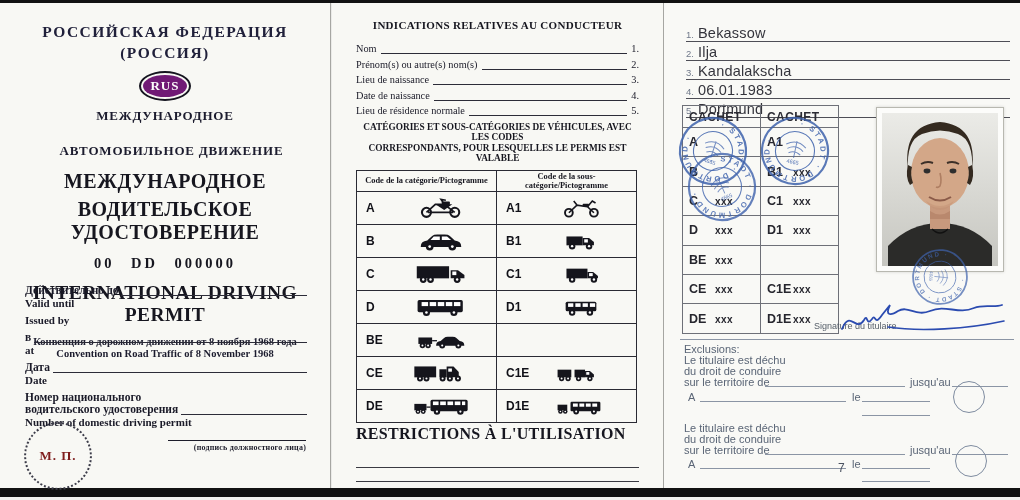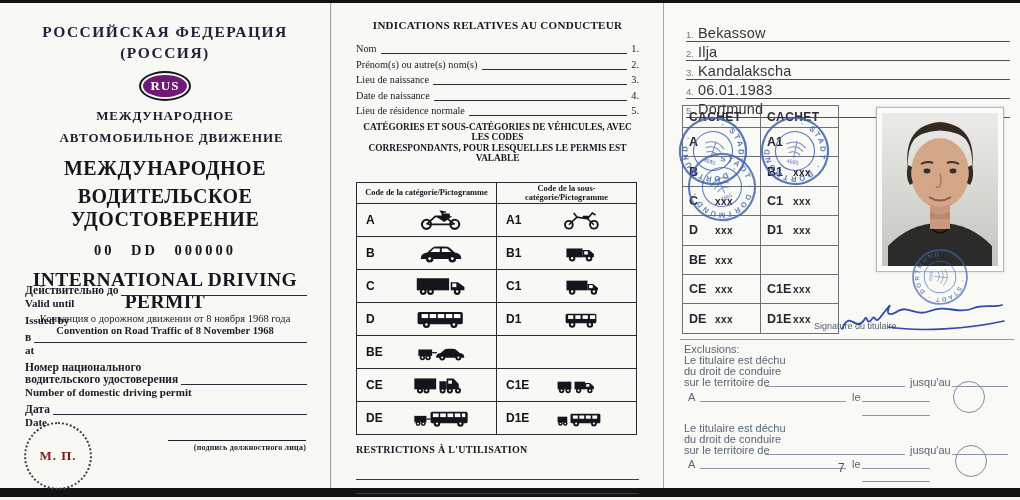--- a/index.html
+++ b/index.html
@@ -17,54 +17,54 @@
 
   
   #panel-left{left:0;width:330px;padding:0;box-sizing:border-box;}
   .lp-center{text-align:center;}
   .lp-country{font-size:15.5px;font-weight:bold;letter-spacing:1.5px;margin-top:20px;color:#20203a;}
   .lp-country2{font-size:15.5px;font-weight:bold;letter-spacing:1.5px;margin-top:3px;color:#20203a;}
   .rus-badge{display:inline-block;margin-top:9px;border:2px solid #15151f;border-radius:50%;padding:2px;}
   .rus-badge-inner{background:#701a75;color:#fdfdfb;border-radius:50%;width:44px;height:22px;line-height:22px;
     font-weight:bold;font-size:13px;letter-spacing:1px;text-align:center;}
   .lp-sub{font-size:13px;font-weight:bold;letter-spacing:.8px;margin-top:7px;color:#1c1c2e;}
-  .lp-sub2{font-size:13px;font-weight:bold;letter-spacing:.8px;margin-top:6px;color:#1c1c2e;padding-left:13px;}
+  .lp-sub2{font-size:13px;font-weight:bold;letter-spacing:.8px;margin-top:19px;color:#1c1c2e;padding-left:13px;}
   .lp-title{font-size:20px;font-weight:bold;letter-spacing:.5px;margin-top:11px;color:#16161f;transform:scaleY(1.05);}
   .lp-title2{font-size:20px;font-weight:bold;letter-spacing:.5px;margin-top:5px;color:#16161f;}
   .lp-num{font-size:14.5px;font-weight:bold;margin-top:11px;letter-spacing:3px;word-spacing:10px;color:#16161f;}
   .lp-en-title{font-size:19.5px;font-weight:bold;margin-top:10px;letter-spacing:.4px;color:#16161f;}
-  .lp-conv{font-size:10.5px;font-weight:normal;margin-top:0;color:#1c1c2e;}
+  .lp-conv{font-size:10.5px;font-weight:bold;margin-top:10px;color:#1c1c2e;}
   .lp-conv2{font-size:10.5px;font-weight:bold;margin-top:1px;color:#1c1c2e;}
   .lp-fields{position:absolute;left:25px;right:23px;top:281px;}
   .lf{margin-bottom:5px;}
   .lf-row{display:flex;align-items:flex-end;font-size:11.5px;font-weight:bold;line-height:12px;color:#1a1a28;}
   .lf-line{flex:1;border-bottom:1.2px solid #2c2c38;margin-left:3px;height:11px;}
   .lf-en{font-size:11px;font-weight:bold;line-height:12px;margin-top:1px;color:#1a1a28;}
   .mp-circle{position:absolute;left:24px;top:419px;width:64px;height:64px;border:2px dotted #3c3c49;border-radius:50%;
     display:flex;align-items:center;justify-content:center;font-size:13px;font-weight:bold;letter-spacing:1px;color:#7f1d1d;text-align:center;}
   .off-sig{position:absolute;left:168px;top:437px;width:138px;text-align:right;}
   .off-sig-line{border-top:1.6px solid #1d1d2b;}
   .off-sig-cap{font-size:8px;font-weight:bold;letter-spacing:.2px;margin-top:2px;color:#1d1d2b;}
 
   
   #panel-mid{left:332px;width:331px;box-sizing:border-box;padding:16px 24px 0 24px;}
   .mid-title{text-align:center;font-size:11px;font-weight:bold;letter-spacing:.3px;margin-bottom:8px;color:#16161f;}
   .mf{display:flex;align-items:flex-end;font-size:10.3px;height:15.4px;color:#1a1a28;}
   .mf-line{flex:1;border-bottom:1px solid #2c2c38;margin:0 4px;height:9px;}
   .mf-num{font-size:10.3px;}
   .cat-head{text-align:center;font-size:9.3px;font-weight:bold;line-height:10.5px;margin-top:6px;color:#16161f;}
-  table.vehicles{border-collapse:collapse;margin-top:18px;width:281px;table-layout:fixed;}
+  table.vehicles{border-collapse:collapse;margin-top:6px;width:281px;table-layout:fixed;}
   table.vehicles td,table.vehicles th{border:1px solid #2a2a33;padding:0;}
   table.vehicles th{font-size:8.4px;font-weight:bold;height:20px;color:#16161f;font-family:"Liberation Serif",serif;}
   table.vehicles td{height:32px;}
   .vcell{display:flex;align-items:center;height:100%;padding-left:9px;}
   .vcode{font-family:"Liberation Sans","DejaVu Sans",sans-serif;font-weight:bold;font-size:12px;width:30px;color:#111118;}
   .vicon{flex:1;display:flex;justify-content:center;padding-right:10px;}
   .veh{height:21px;}
-  .restr{font-size:10px;font-weight:bold;letter-spacing:.3px;margin-top:9px;color:#16161f;}
+  .restr{font-size:16px;font-weight:bold;letter-spacing:.3px;margin-top:2px;color:#16161f;}
   .blank-line{border-top:1.3px solid #3a3a42;margin-top:0;}
   .bl1{margin-top:24px;}
   .bl2{margin-top:13px;}
 
   
   #panel-right{left:664px;width:356px;font-family:"Liberation Sans","DejaVu Sans",sans-serif;background:#f9f9f6;}
   .entries{position:absolute;left:22px;top:20px;right:10px;}
   .entry{display:flex;align-items:flex-end;height:18px;border-bottom:1.2px solid #4e4e56;}
   .entry-num{font-size:9.5px;color:#70798a;width:12px;padding-bottom:1px;}
   .entry-val{font-size:14.5px;color:#34343c;letter-spacing:.2px;padding-bottom:0px;}
@@ -136,34 +136,34 @@
     </div>
     <div class="lf">
       <div class="lf-row">
           <span>в</span>
           <span class="lf-line"></span>
         </div>
       <div class="lf-en">at</div>
     </div>
     <div class="lf">
       <div class="lf-row">
+          <span>Дата</span>
+          <span class="lf-line"></span>
+        </div>
+      <div class="lf-en">Date</div>
+    </div>
+    <div class="lf">
+      <div class="lf-row">
           <span>Номер национального</span>
         </div>
       <div class="lf-row">
           <span>водительского удостоверения</span>
           <span class="lf-line"></span>
         </div>
       <div class="lf-en">Number of domestic driving permit</div>
-    </div>
-    <div class="lf">
-      <div class="lf-row">
-          <span>Дата</span>
-          <span class="lf-line"></span>
-        </div>
-      <div class="lf-en">Date</div>
     </div>
   </div>
 
   <div class="mp-circle">
     <span>М. П.</span>
   </div>
   <div class="off-sig">
     <div class="off-sig-line"></div>
     <div class="off-sig-cap">(подпись должностного лица)</div>
   </div>

